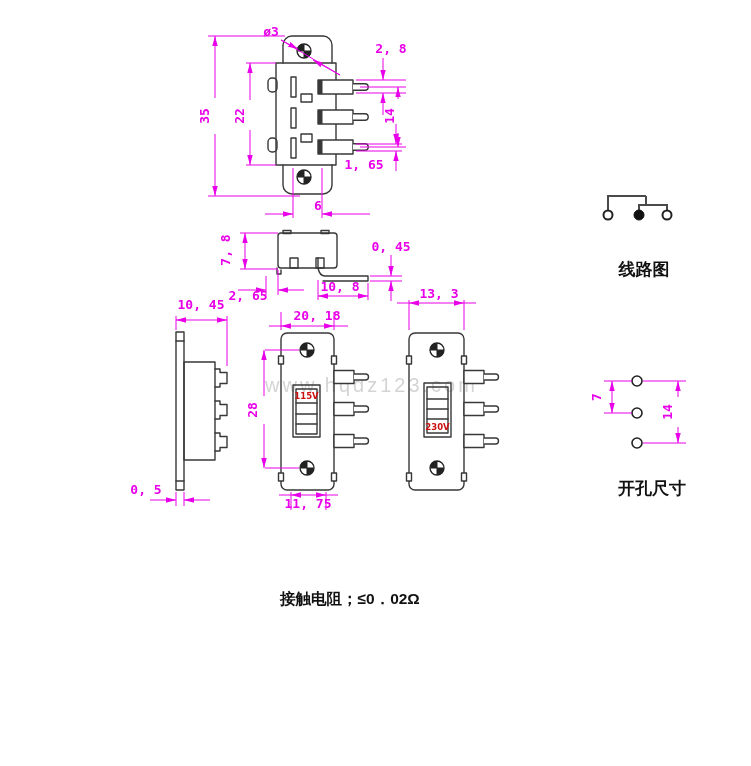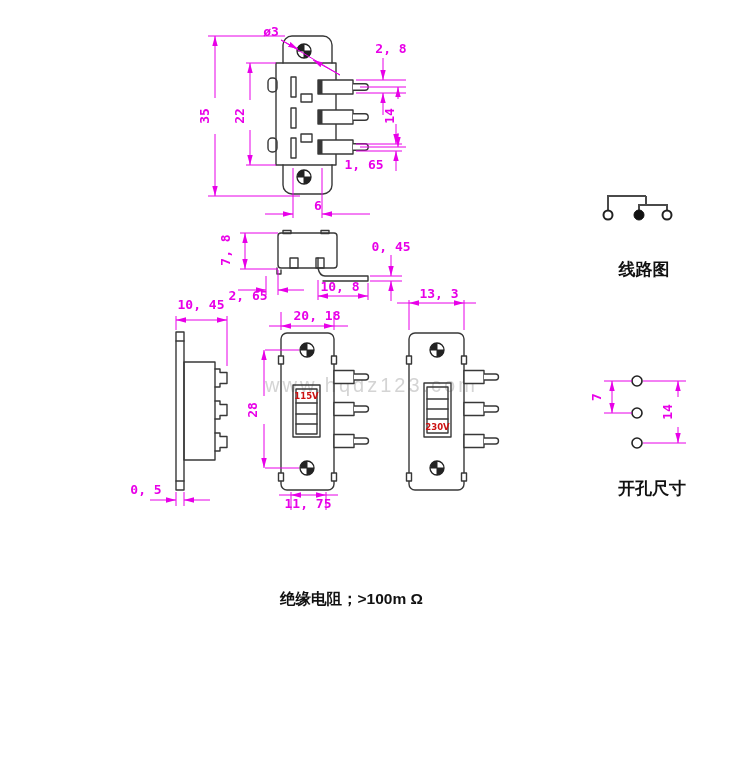--- a/index.html
+++ b/index.html
@@ -216,18 +216,18 @@
     <path class="dim" d="M678,427 V443" marker-end="url(#arr)"></path>
     <text class="dimtext" x="672" y="412" transform="rotate(-90 672 412)">14</text>
     <path class="dim" d="M604,381 H632 M604,413 H632" stroke-width="1.6"></path>
     <path class="dim" d="M612,381 V413" stroke-width="1.6" marker-start="url(#arr)" marker-end="url(#arr)"></path>
     <text class="dimtext" x="601" y="397" transform="rotate(-90 601 397)">7</text>
     <text class="cjk" x="652" y="494">开孔尺寸</text>
   </g>
 </svg>
 
   <div class="tech">
-    <div>绝缘电阻；&gt;100m Ω</div>
+    <div>接触电阻；≤0．02Ω</div>
     
     
     
   </div>
 </div>
 
 </body></html>

